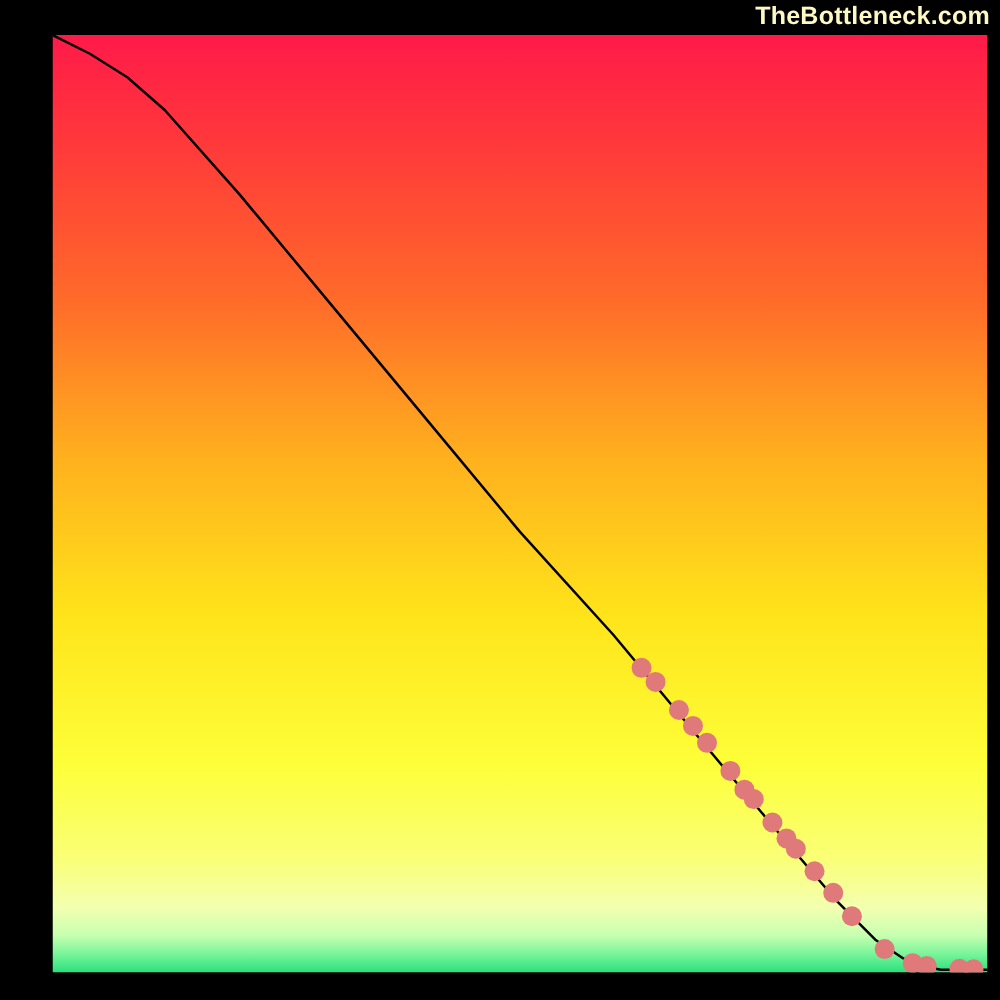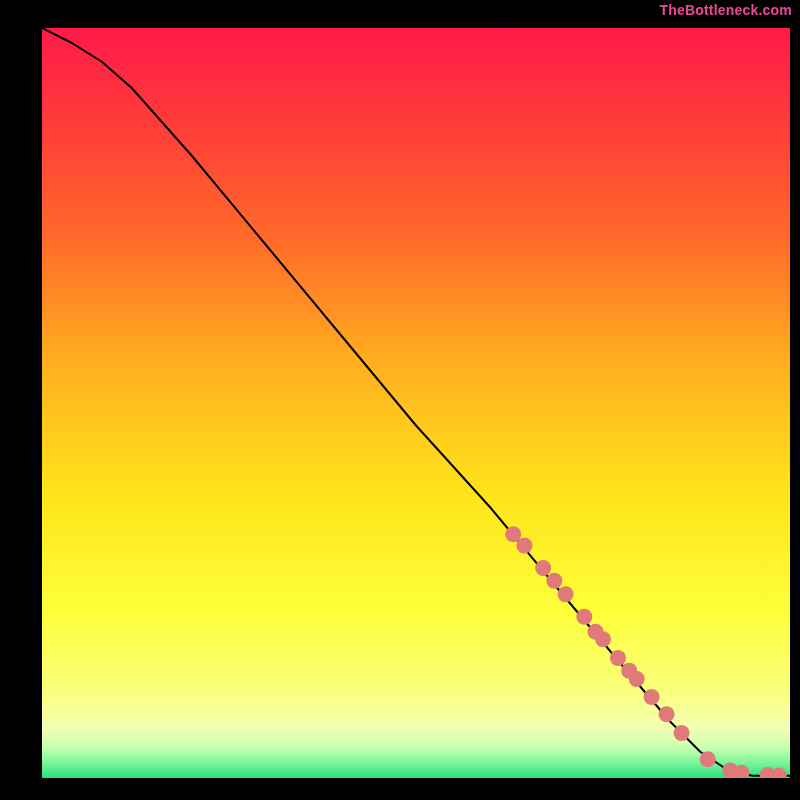--- a/index.html
+++ b/index.html
@@ -14,22 +14,22 @@
   .frame {
     position: relative;
     width: 800px;
     height: 800px;
     background: #000;
   }
   .watermark {
     position: absolute;
     top: 2px;
     right: 8px;
-    color: #ec4899;
-    font-size: 14px;
+    color: #fef9c3;
+    font-size: 20px;
     font-weight: 600;
     letter-spacing: 0.2px;
   }
   .plot-area {
     position: absolute;
     
     left: 42px;
     top: 28px;
     width: 748px;   
     height: 750px;  

